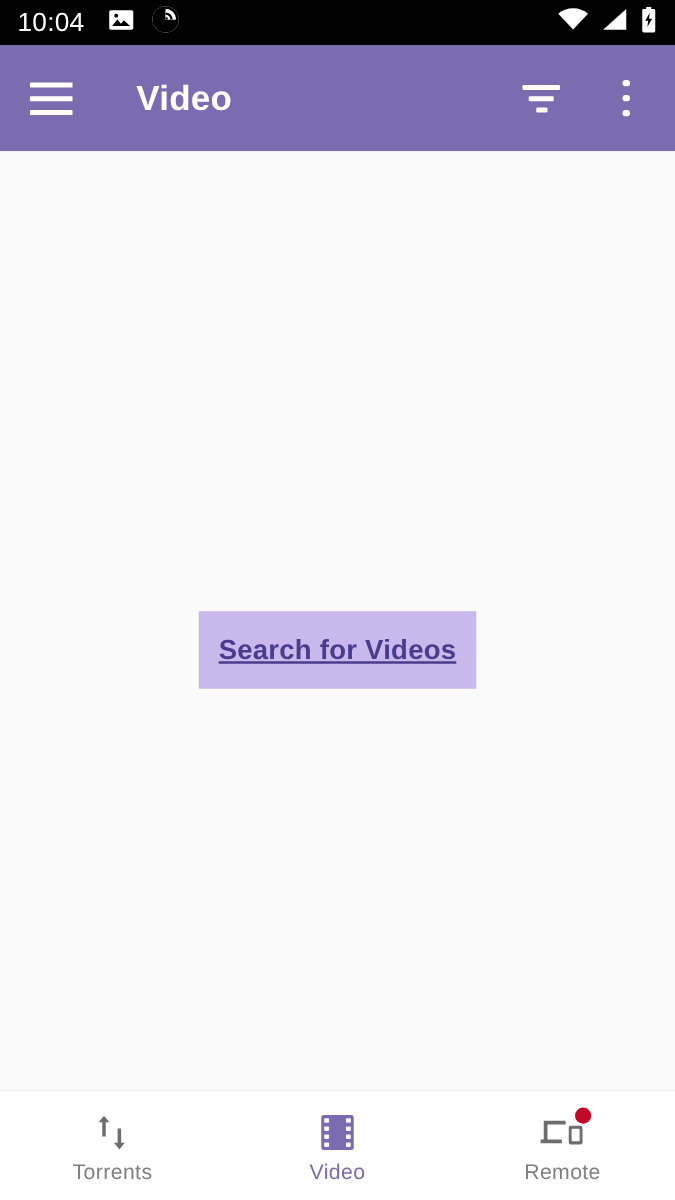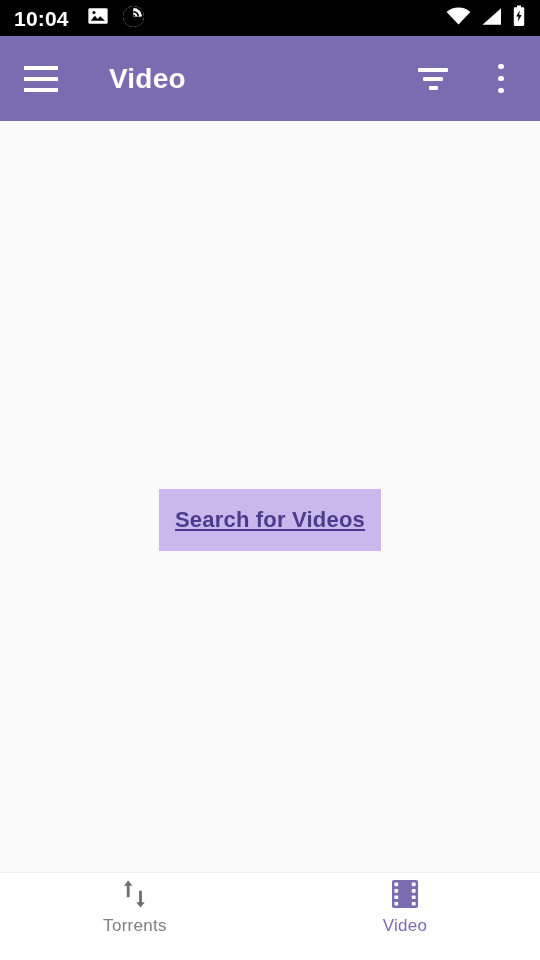--- a/index.html
+++ b/index.html
@@ -28,21 +28,20 @@
     display: flex;
     align-items: center;
     padding: 0 14px;
     flex: 0 0 36px;
   }
   #status-clock {
     color: #ffffff;
     font-size: 21px;
     letter-spacing: 0.2px;
     line-height: 1;
-    font-weight: bold;
   }
   #status-left-icons {
     display: flex;
     align-items: center;
     gap: 13px;
     margin-left: 18px;
   }
   #status-right-icons {
     margin-left: auto;
     display: flex;
@@ -142,21 +141,21 @@
 
   
   #bottom-nav {
     position: absolute;
     left: 0; bottom: 0;
     width: 540px;
     height: 88px;
     background: #ffffff;
     border-top: 1px solid #ededed;
     display: flex;
-    align-items: flex-start;
+    align-items: center;
   }
   .nav-item {
     flex: 1 1 25%;
     display: flex;
     flex-direction: column;
     align-items: center;
     justify-content: center;
     gap: 5px;
     cursor: pointer;
     position: relative;
@@ -285,16 +284,27 @@
             <rect x="20.8" y="10.1" width="3.8" height="3.6" rx="0.7"></rect>
             <rect x="20.8" y="16.5" width="3.8" height="3.6" rx="0.7"></rect>
             <rect x="20.8" y="22.9" width="3.8" height="3.6" rx="0.7"></rect>
           </g>
         </svg>
       </div>
       <div class="nav-label">Video</div>
     </div>
 
 
+    <div class="nav-item">
+      <div class="nav-icon-wrap">
+        <svg width="38" height="28" viewBox="0 0 38 28">
+          <path d="M4 4.5h17.5v3H7v12h11.5v3H1.5v-3H4z" fill="#6e6e6e"></path>
+          <rect x="24" y="8.5" width="11" height="15" rx="1.6" fill="#6e6e6e"></rect>
+          <rect x="26.3" y="11" width="6.4" height="10" rx="0.8" fill="#ffffff"></rect>
+        </svg>
+        <div class="badge-dot"></div>
+      </div>
+      <div class="nav-label">Remote</div>
+    </div>
 
   </div>
 
 </div>
 
 </body></html>

